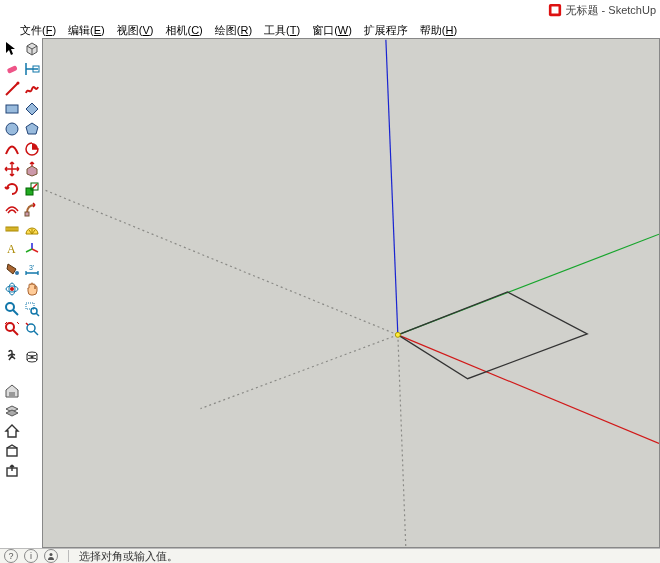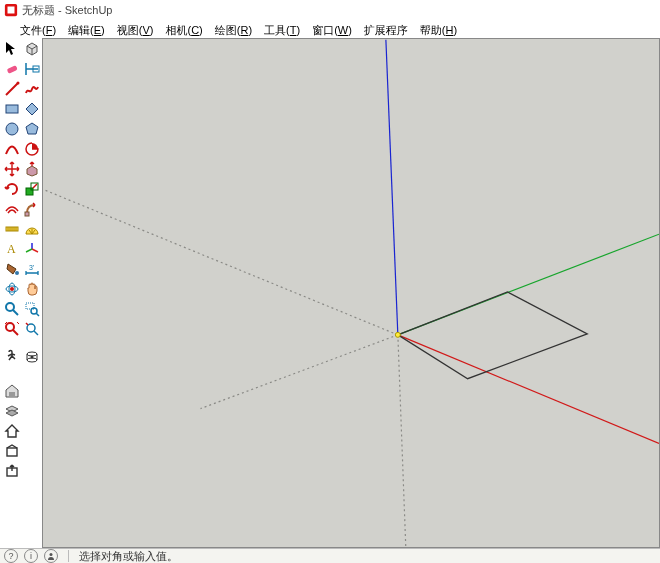--- a/index.html
+++ b/index.html
@@ -1,16 +1,16 @@
 <!DOCTYPE html>
 <html><head>
 <meta charset="utf-8">
 <style>
   html,body{margin:0;padding:0;width:660px;height:563px;overflow:hidden;font-family:"Microsoft YaHei","Segoe UI",Arial,sans-serif;font-size:11px;background:#fff;color:#000;}
-  .titlebar{height:20px;background:#fff;display:flex;align-items:center;padding:0 4px;box-sizing:border-box;}
+  .titlebar{height:20px;background:#fff;display:flex;align-items:center;padding:0 4px;box-sizing:border-box;justify-content:flex-end;}
   .titlebar .appicon{width:14px;height:14px;margin-right:4px;}
   .titlebar .title{font-size:11px;color:#444;}
   .menubar{height:18px;background:#fff;display:flex;align-items:flex-end;padding:0 14px;box-sizing:border-box;font-size:11px;color:#000;}
   .menubar .item{padding:0 6px;cursor:default;}
   .menubar .item u{text-decoration:underline;}
   .workarea{position:relative;height:510px;background:#fff;}
   .toolcol{position:absolute;top:0;width:20px;display:flex;flex-direction:column;gap:2px;padding-top:2px;align-items:center;}
   .col1{left:2px;} .col2{left:22px;}
   .toolbtn{width:18px;height:18px;display:flex;align-items:center;justify-content:center;cursor:pointer;background:#fff;}
   .toolbtn svg{width:16px;height:16px;}

